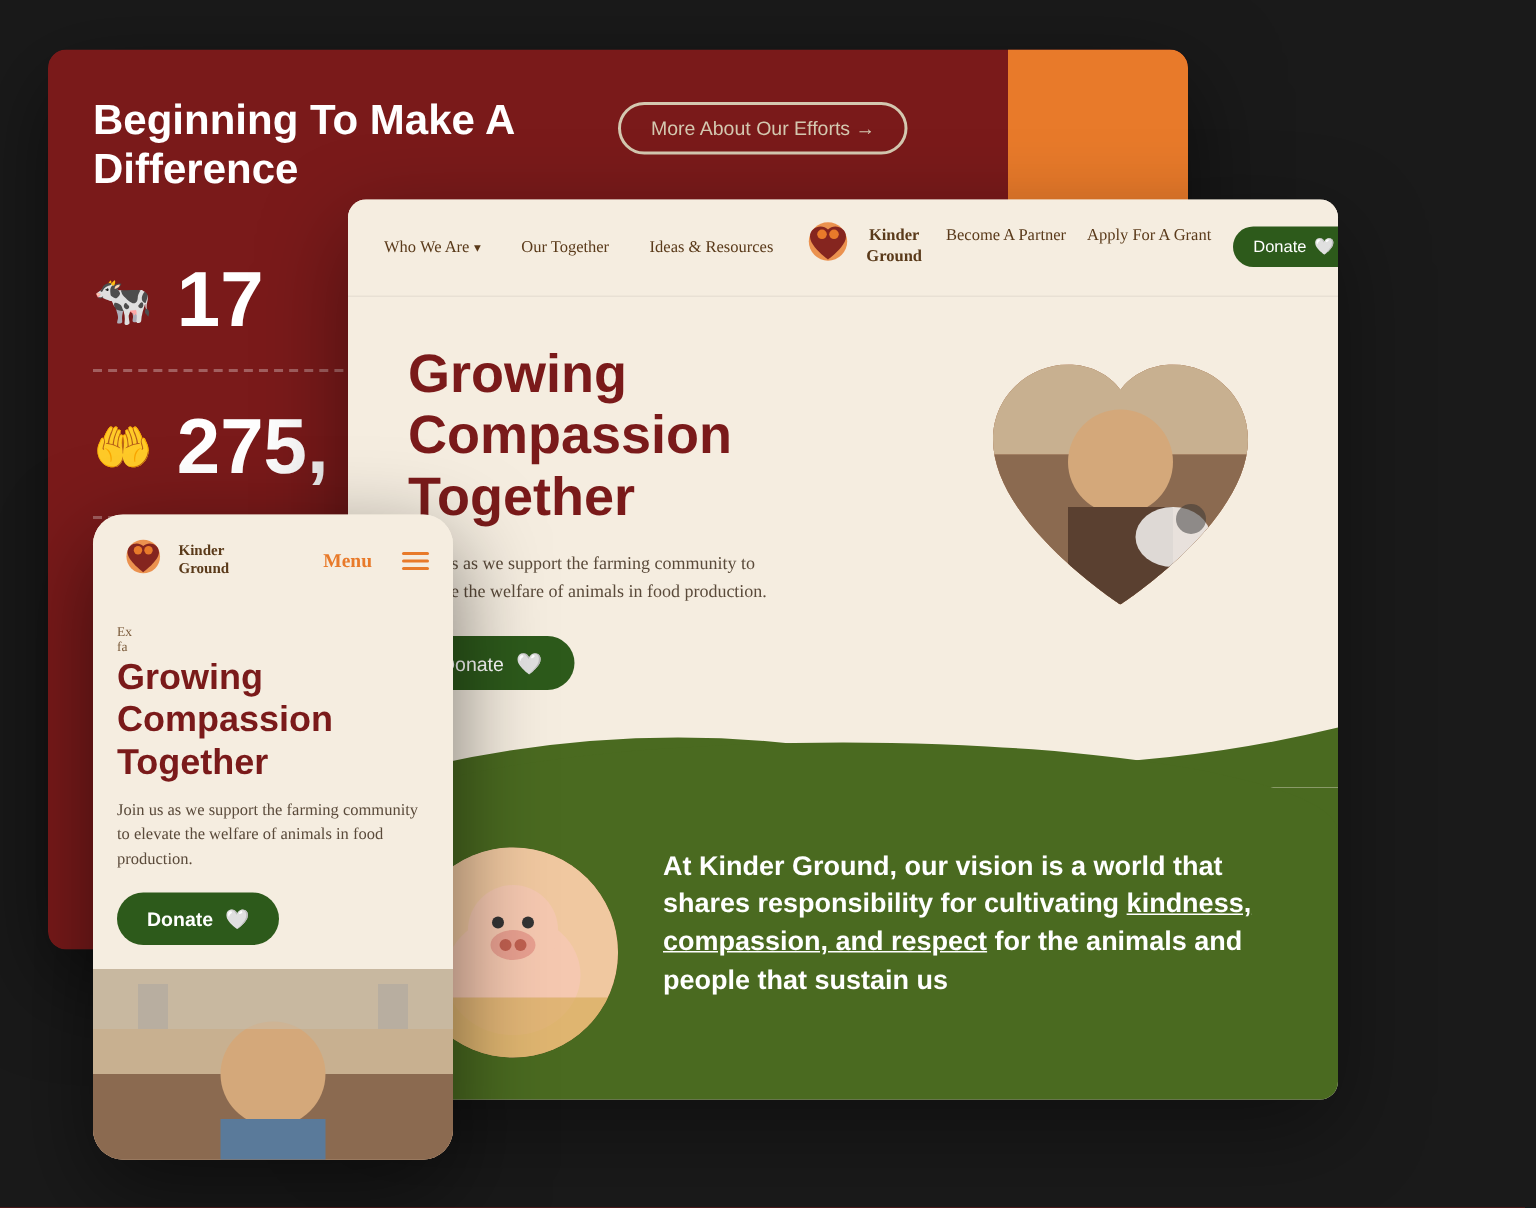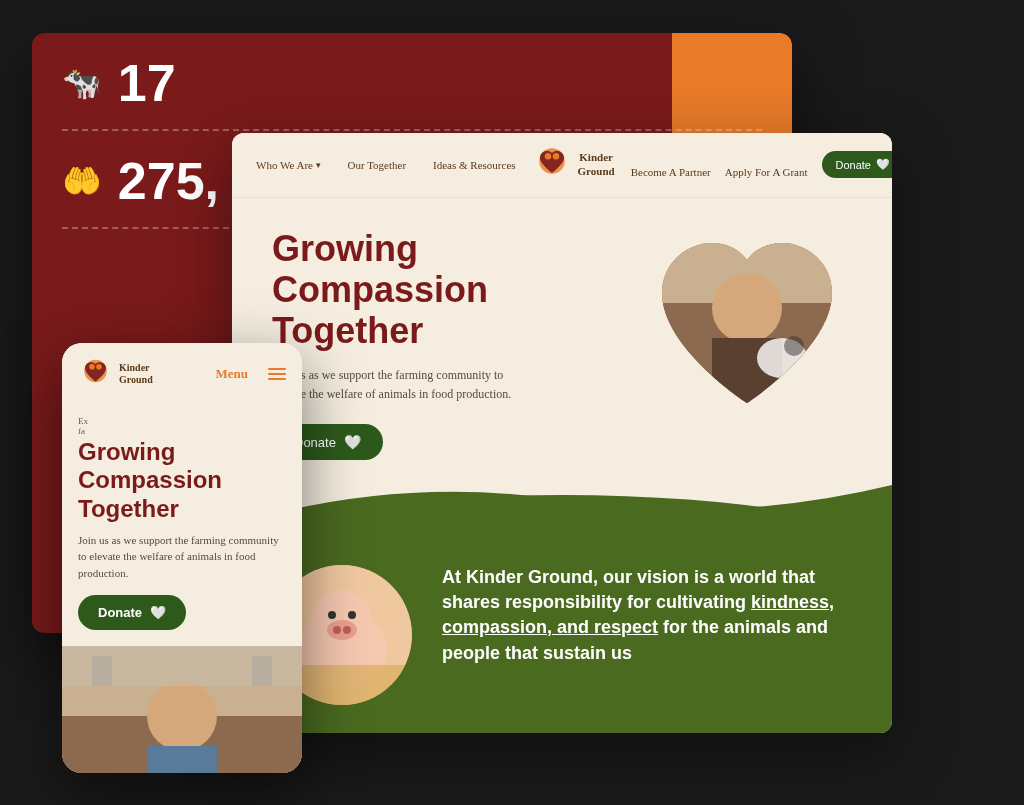--- a/index.html
+++ b/index.html
@@ -172,21 +172,21 @@
     .logo-text {
       font-size: 11px;
       font-weight: 700;
       color: #5a3a1a;
       text-align: center;
       line-height: 1.2;
     }
 
     .nav-right {
       display: flex;
-      align-items: flex-end;
+      align-items: flex-start;
       gap: 14px;
       font-size: 11px;
       color: #5a3a1a;
     }
 
     .donate-btn-nav {
       background: #2d5a1b;
       color: #fff;
       border: none;
       padding: 7px 14px;
@@ -412,20 +412,24 @@
   </style>
 </head>
 <body>
 
 <div class="scene">
 
   <div class="bg-desktop">
     <div class="bg-desktop-dark"></div>
     <div class="bg-orange-accent"></div>
     <div class="bg-desktop-content">
+      <div class="back-header">
+        <div class="back-title">Beginning To Make A Difference</div>
+        <button class="back-btn">More About Our Efforts →</button>
+      </div>
       <div class="back-stats">
         <div class="stat-row">
           <span class="stat-icon">🐄</span>
           <span class="stat-number">17</span>
         </div>
         <div class="stat-row">
           <span class="stat-icon">🤲</span>
           <span class="stat-number">275,</span>
         </div>
       </div>

